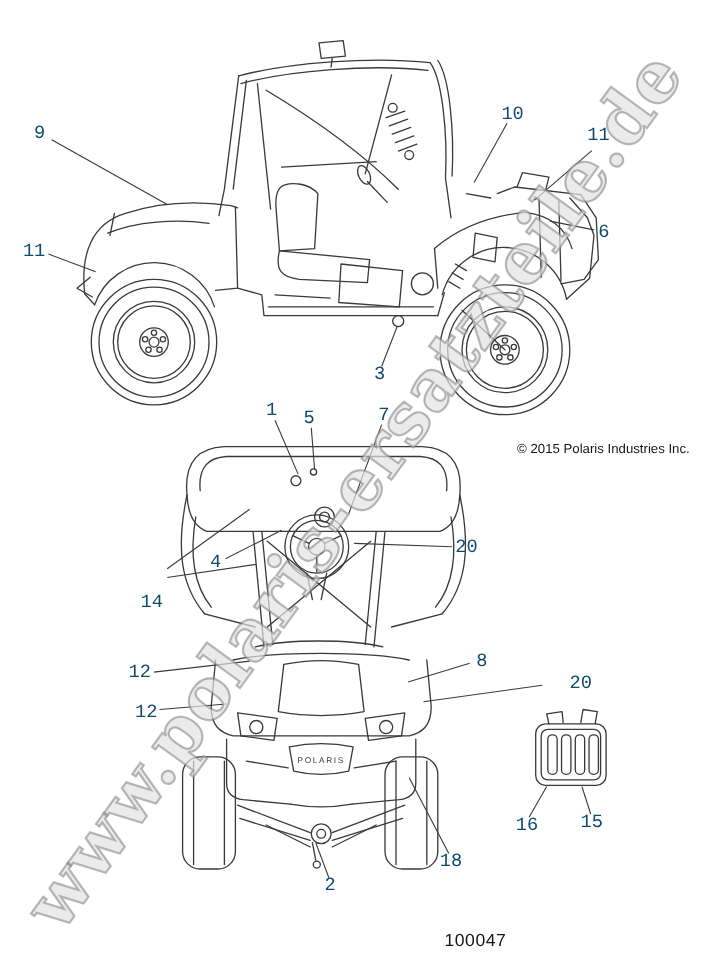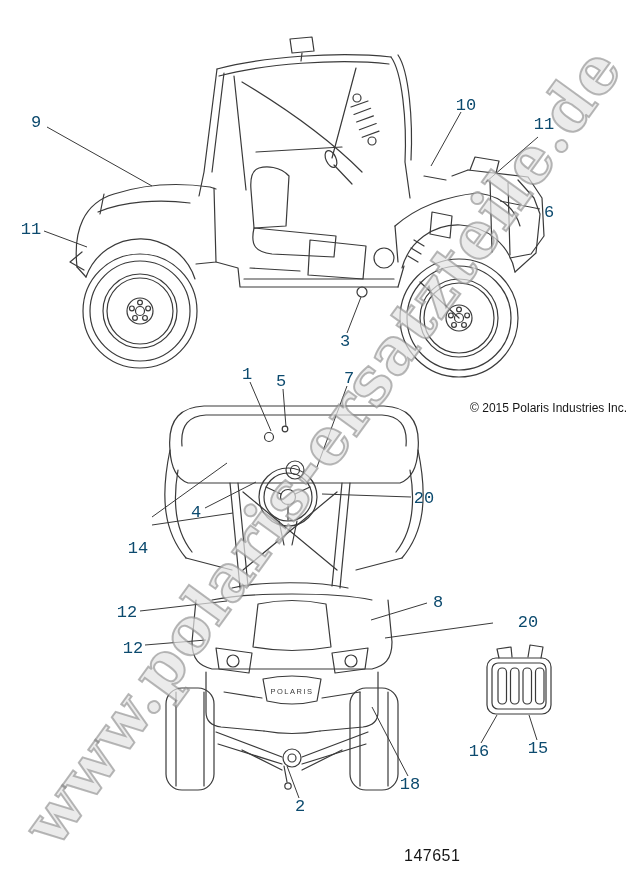--- a/index.html
+++ b/index.html
@@ -297,16 +297,16 @@
   <div class="callout" style="left:127px;top:612px">12</div>
   <div class="callout" style="left:438px;top:602px">8</div>
   <div class="callout" style="left:133px;top:648px">12</div>
   <div class="callout" style="left:528px;top:622px">20</div>
   <div class="callout" style="left:479px;top:751px">16</div>
   <div class="callout" style="left:538px;top:748px">15</div>
   <div class="callout" style="left:410px;top:784px">18</div>
   <div class="callout" style="left:300px;top:806px">2</div>
 
   <div class="copyright">© 2015 Polaris Industries Inc.</div>
-  <div class="partnum">147651</div>
+  <div class="partnum">100047</div>
   <div class="watermark">www.polaris-ersatzteile.de</div>
 
 </div>
 
 </body></html>

